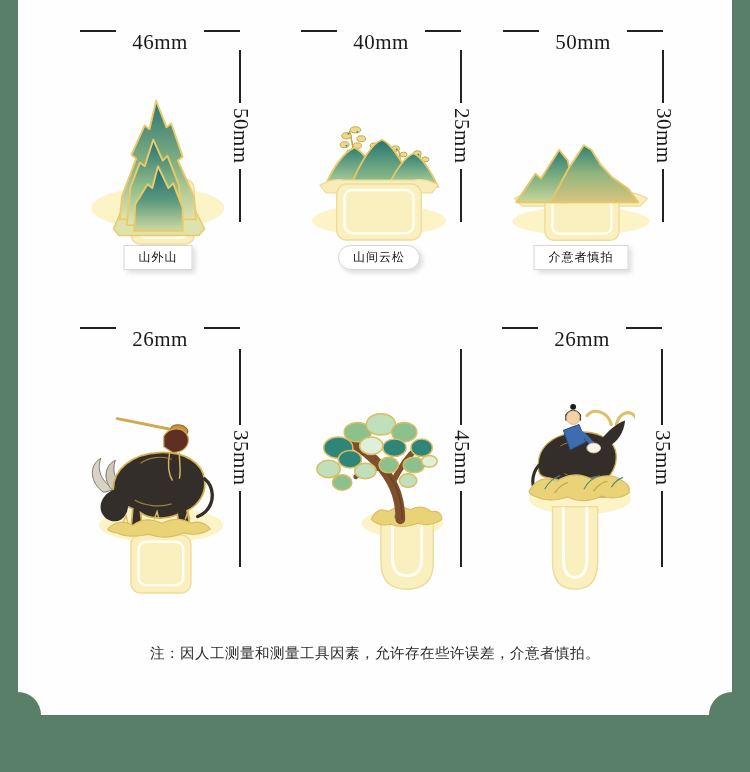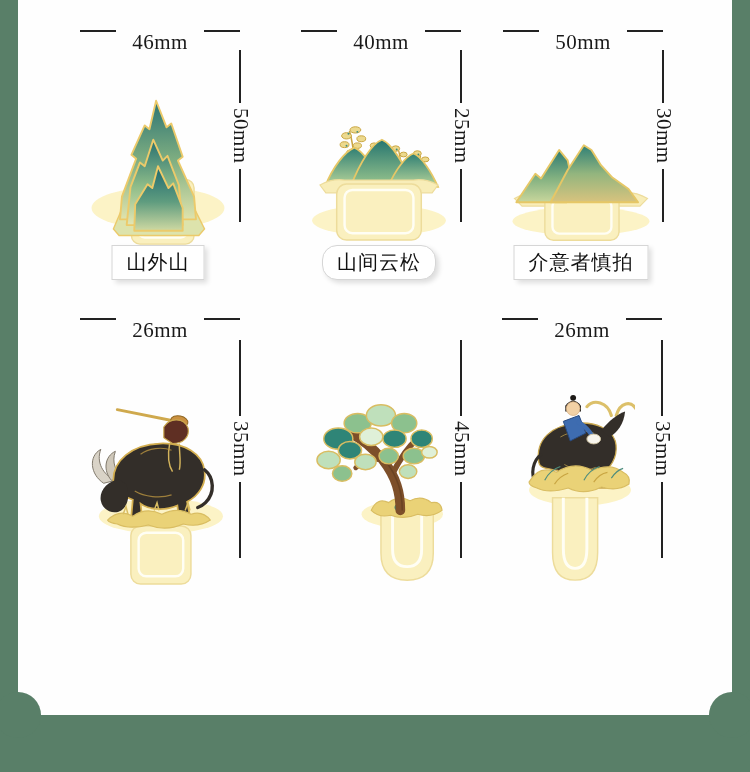--- a/index.html
+++ b/index.html
@@ -3,21 +3,21 @@
 <meta charset="utf-8">
 <style>
   html,body{margin:0;padding:0;background:#597f68;}
   .page{position:relative;width:750px;height:772px;background:#597f68;overflow:hidden;
         font-family:"Liberation Serif","DejaVu Serif",serif;}
   .card{position:absolute;left:18px;top:0;width:714px;height:715px;background:#fefefe;}
   .corner{position:absolute;width:46px;height:46px;border-radius:50%;background:#597f68;top:692px;}
   .corner-l{left:-5px;} .corner-r{left:709px;}
 
   .group{position:absolute;width:204px;}
-  .row1{top:30px;height:262px;} .row2{top:318px;height:300px;text-decoration:underline;}
+  .row1{top:30px;height:262px;} .row2{top:327px;height:300px;text-decoration:underline;}
   .g1{left:38px;} .g2{left:245px;} .g3{left:461px;}
   .g4{left:38px;} .g5{left:245px;} .g6{left:460px;}
 
   .dim-h{position:absolute;top:0;left:24px;width:160px;height:28px;display:flex;align-items:flex-start;gap:16px;}
   .g-mid .dim-h{left:38px;}
   .dim-h .hl{flex:1 1 0;height:0;border-top:2px solid #222;}
   .dim-txt{font-size:21px;color:#1a1a1a;letter-spacing:.5px;font-weight:500;white-space:nowrap;}
 
   .dim-v{position:absolute;width:24px;display:flex;flex-direction:column;align-items:center;left:172px;}
   .g-mid .dim-v{left:186px;}
@@ -25,21 +25,21 @@
   .dim-v .vl{flex:1 1 0;width:2px;background:#222;}
   .vtxt{writing-mode:vertical-rl;text-orientation:mixed;font-size:21px;color:#1a1a1a;
         letter-spacing:.5px;font-weight:500;padding:5px 0;}
 
   .art{position:absolute;top:28px;left:0;width:204px;display:flex;align-items:flex-end;justify-content:center;}
   .row1 .art{height:188px;} .row2 .art{height:240px;}
   .g-mid .art{transform:translateX(14px);}
 
   .plabel{position:absolute;left:50%;transform:translateX(-50%);background:#fff;
           border:1px solid #d6d6d6;box-shadow:3px 3px 5px rgba(0,0,0,.13);
-          padding:3px 14px;font-size:20px;color:#111;white-space:nowrap;letter-spacing:1px;}
+          padding:3px 14px;font-size:12px;color:#111;white-space:nowrap;letter-spacing:1px;}
   .row1 .plabel{top:215px;} .row2 .plabel{top:259px;}
   .g-mid .plabel{left:calc(50% + 14px);border-radius:15px;}
 
   .note{position:absolute;left:0;top:644px;width:714px;text-align:center;
         font-family:"Liberation Sans","DejaVu Sans",sans-serif;
         font-size:14.5px;color:#2b2b2b;letter-spacing:.5px;}
   svg{display:block;}
 </style>
 </head>
 <body>
@@ -285,17 +285,18 @@
         <path d="M39,32 L55,26 L62,44 L46,52 Z" fill="#3e6cb0" stroke="#27497e" stroke-width="1"></path>
         <path d="M55,33 C61,37 65,41 68,46" stroke="#3e6cb0" stroke-width="4.5" fill="none" stroke-linecap="round"></path>
         <ellipse cx="70" cy="50" rx="7" ry="5" fill="#f7f4ec" stroke="#cbbf9f" stroke-width="1"></ellipse>
         <path d="M4,94 Q14,76 32,84 Q50,72 68,82 Q88,74 100,84 Q108,88 106,96 Q94,104 78,99 Q60,108 44,100 Q24,106 12,100 Q4,98 4,94 Z" fill="#ead277" stroke="#d9bd62" stroke-width="1.2"></path>
         <path d="M20,92 C24,84 30,80 36,78 M60,92 C64,84 70,80 76,78 M88,90 C92,84 96,81 100,80" stroke="#4e8d7d" stroke-width="1.2" fill="none"></path>
         <path d="M30,96 C34,90 38,87 44,85 M70,94 C74,88 78,85 84,84" stroke="#c9a542" stroke-width="1.2" fill="none"></path>
       </svg>
     </div>
   </div>
 
+  <div class="note">注：因人工测量和测量工具因素，允许存在些许误差，介意者慎拍。</div>
  </div>
 
  <div class="corner corner-l"></div>
  <div class="corner corner-r"></div>
 </div>
 
 </body></html>

